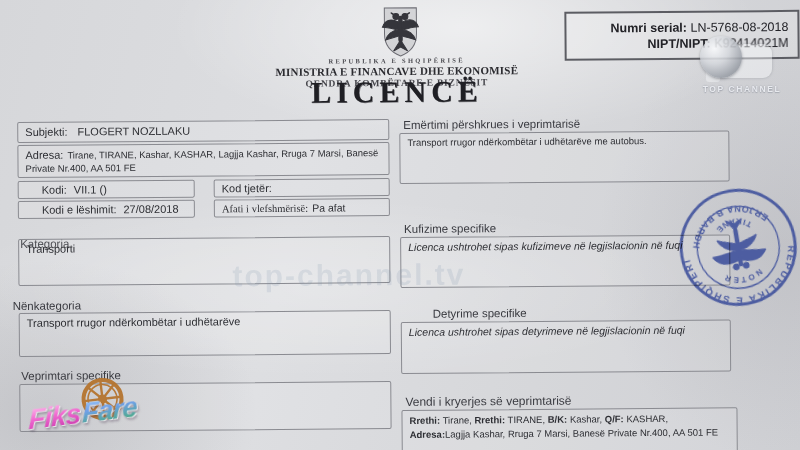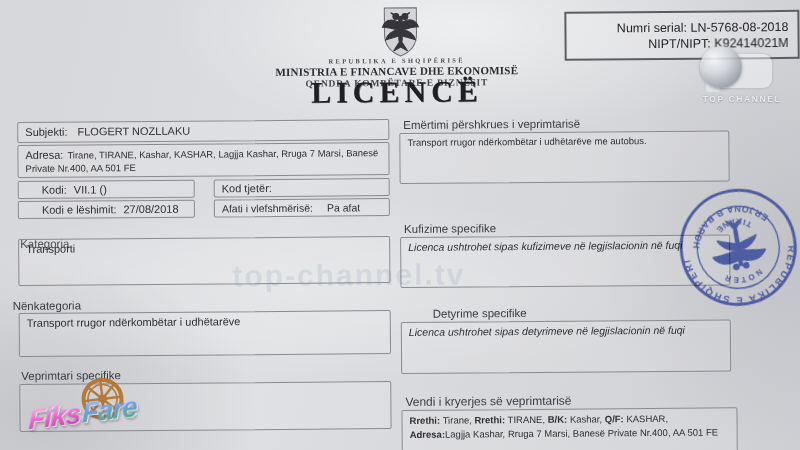--- a/index.html
+++ b/index.html
@@ -20,40 +20,40 @@
   .hdr{position:absolute;left:246px;top:57px;width:304px;text-align:center;}
   .hdr-republic{font-weight:bold;font-size:6.5px;letter-spacing:2.3px;color:#4a4a50;font-family:"Liberation Serif",serif;}
   .hdr-ministry{font-family:"Liberation Serif",serif;font-weight:bold;font-size:11px;letter-spacing:.2px;color:#2b2b30;margin-top:1px;}
   .hdr-agency{font-family:"Liberation Serif",serif;font-weight:bold;font-size:9.5px;letter-spacing:.8px;color:#45454b;margin-top:1px;}
   .hdr-title{font-family:"Liberation Serif",serif;font-weight:bold;font-size:30px;letter-spacing:5px;color:#1f1f24;
              margin-top:-13px;text-shadow:.6px .6px 0 rgba(35,35,40,.55);}
 
   .serial-box{position:absolute;left:566px;top:13px;width:222px;height:45px;border:2px solid #5c5d63;
               display:flex;flex-direction:column;justify-content:center;align-items:flex-end;
               padding-right:9px;gap:2px;font-size:12.5px;color:#222227;background:rgba(255,255,255,.18);}
-  .serial-box .lab{font-weight:400;}
+  .serial-box .lab{font-weight:700;}
   .serial-box .val{font-weight:normal;}
   .serial-box .smudge{filter:blur(.4px);}
 
   
   .fbox{position:absolute;border:1.2px solid #8a8b91;border-radius:2px;background:rgba(255,255,255,.10);
         box-sizing:border-box;}
   .flabel{position:absolute;font-size:11.5px;color:#3a3b41;}
   .inline-lab{margin-right:10px;}
   .b{font-weight:bold;}
 
   #box-subjekti{left:18px;top:119px;width:372px;height:21px;padding:3px 7px;font-size:11px;}
   #box-adresa{left:18px;top:142px;width:372px;height:33px;padding:2px 7px;font-size:9.5px;line-height:1.35;}
   #box-adresa .inline-lab{font-size:11px;margin-right:4px;}
   #box-kodi{left:18px;top:178px;width:177px;height:18px;padding:2px 7px;font-size:11px;}
   #box-kodtjeter{left:214px;top:178px;width:176px;height:18px;padding:2px 7px;font-size:11px;}
   #box-data{left:18px;top:198px;width:177px;height:18px;padding:2px 7px;font-size:11px;}
   #box-afati{left:214px;top:198px;width:176px;height:18px;padding:2px 7px;font-size:10.5px;}
   #box-kodi .inline-lab,#box-data .inline-lab{margin-right:7px;margin-left:16px;}
-  #box-afati .inline-lab{margin-right:14px;}
+  #box-afati .inline-lab{margin-right:4px;font-family:Liberation Serif, serif;}
 
   #lbl-kategoria{left:20px;top:235px;}
   #box-kategoria{left:18px;top:236px;width:372px;height:47px;padding:3px 7px;font-size:11px;}
   #lbl-nenkategoria{left:12px;top:297px;}
   #box-nenkategoria{left:18px;top:310px;width:372px;height:44px;padding:3px 7px;font-size:11px;}
   #lbl-veprimtari{left:20px;top:367px;}
   #box-veprimtari{left:18px;top:381px;width:372px;height:48px;}
 
   #lbl-emertimi{left:404px;top:119px;}
   #box-emertimi{left:400px;top:133px;width:330px;height:51px;padding:3px 7px;font-size:9.5px;}
@@ -62,21 +62,21 @@
   #lbl-detyrime{left:404px;top:308px;padding-left:28px;}
   #box-detyrime{left:400px;top:322px;width:330px;height:52px;padding:3px 7px;font-size:10.5px;font-style:italic;}
   #lbl-vendi{left:404px;top:395px;font-size:12px;}
   #box-vendi{left:400px;top:410px;width:336px;height:45px;padding:3px 7px;font-size:9.5px;line-height:1.45;}
 
   
   .stamp{position:absolute;left:663px;top:175px;transform:rotate(171deg);
          filter:blur(.35px);mix-blend-mode:multiply;opacity:.88;}
 
   
-  .tc-logo{position:absolute;left:690px;top:46px;width:102px;height:60px;opacity:.85;}
+  .tc-logo{position:absolute;left:690px;top:36px;width:102px;height:60px;opacity:.85;}
   .tc-p{position:absolute;left:20px;top:8px;width:62px;height:34px;border-radius:9px;
         background:rgba(248,249,252,.55);box-shadow:0 0 3px rgba(120,124,132,.5);}
   .tc-p2{position:absolute;left:16px;top:34px;width:14px;height:12px;border-radius:3px;
         background:rgba(248,249,252,.5);}
   .tc-sphere{position:absolute;left:10px;top:0px;width:42px;height:42px;border-radius:50%;
         background:radial-gradient(circle at 34% 30%,#fbfcfe 0%,#d4d7dc 38%,#9ba0a8 72%,#7e838b 100%);
         box-shadow:0 1px 3px rgba(90,94,102,.6);}
   .tc-text{position:absolute;left:2px;top:48px;width:100px;text-align:center;font-size:8.5px;font-weight:bold;
         letter-spacing:1.6px;color:#edeff4;text-shadow:0 0 2px #8e929b,0 1px 1px #a6aab2;}
 

